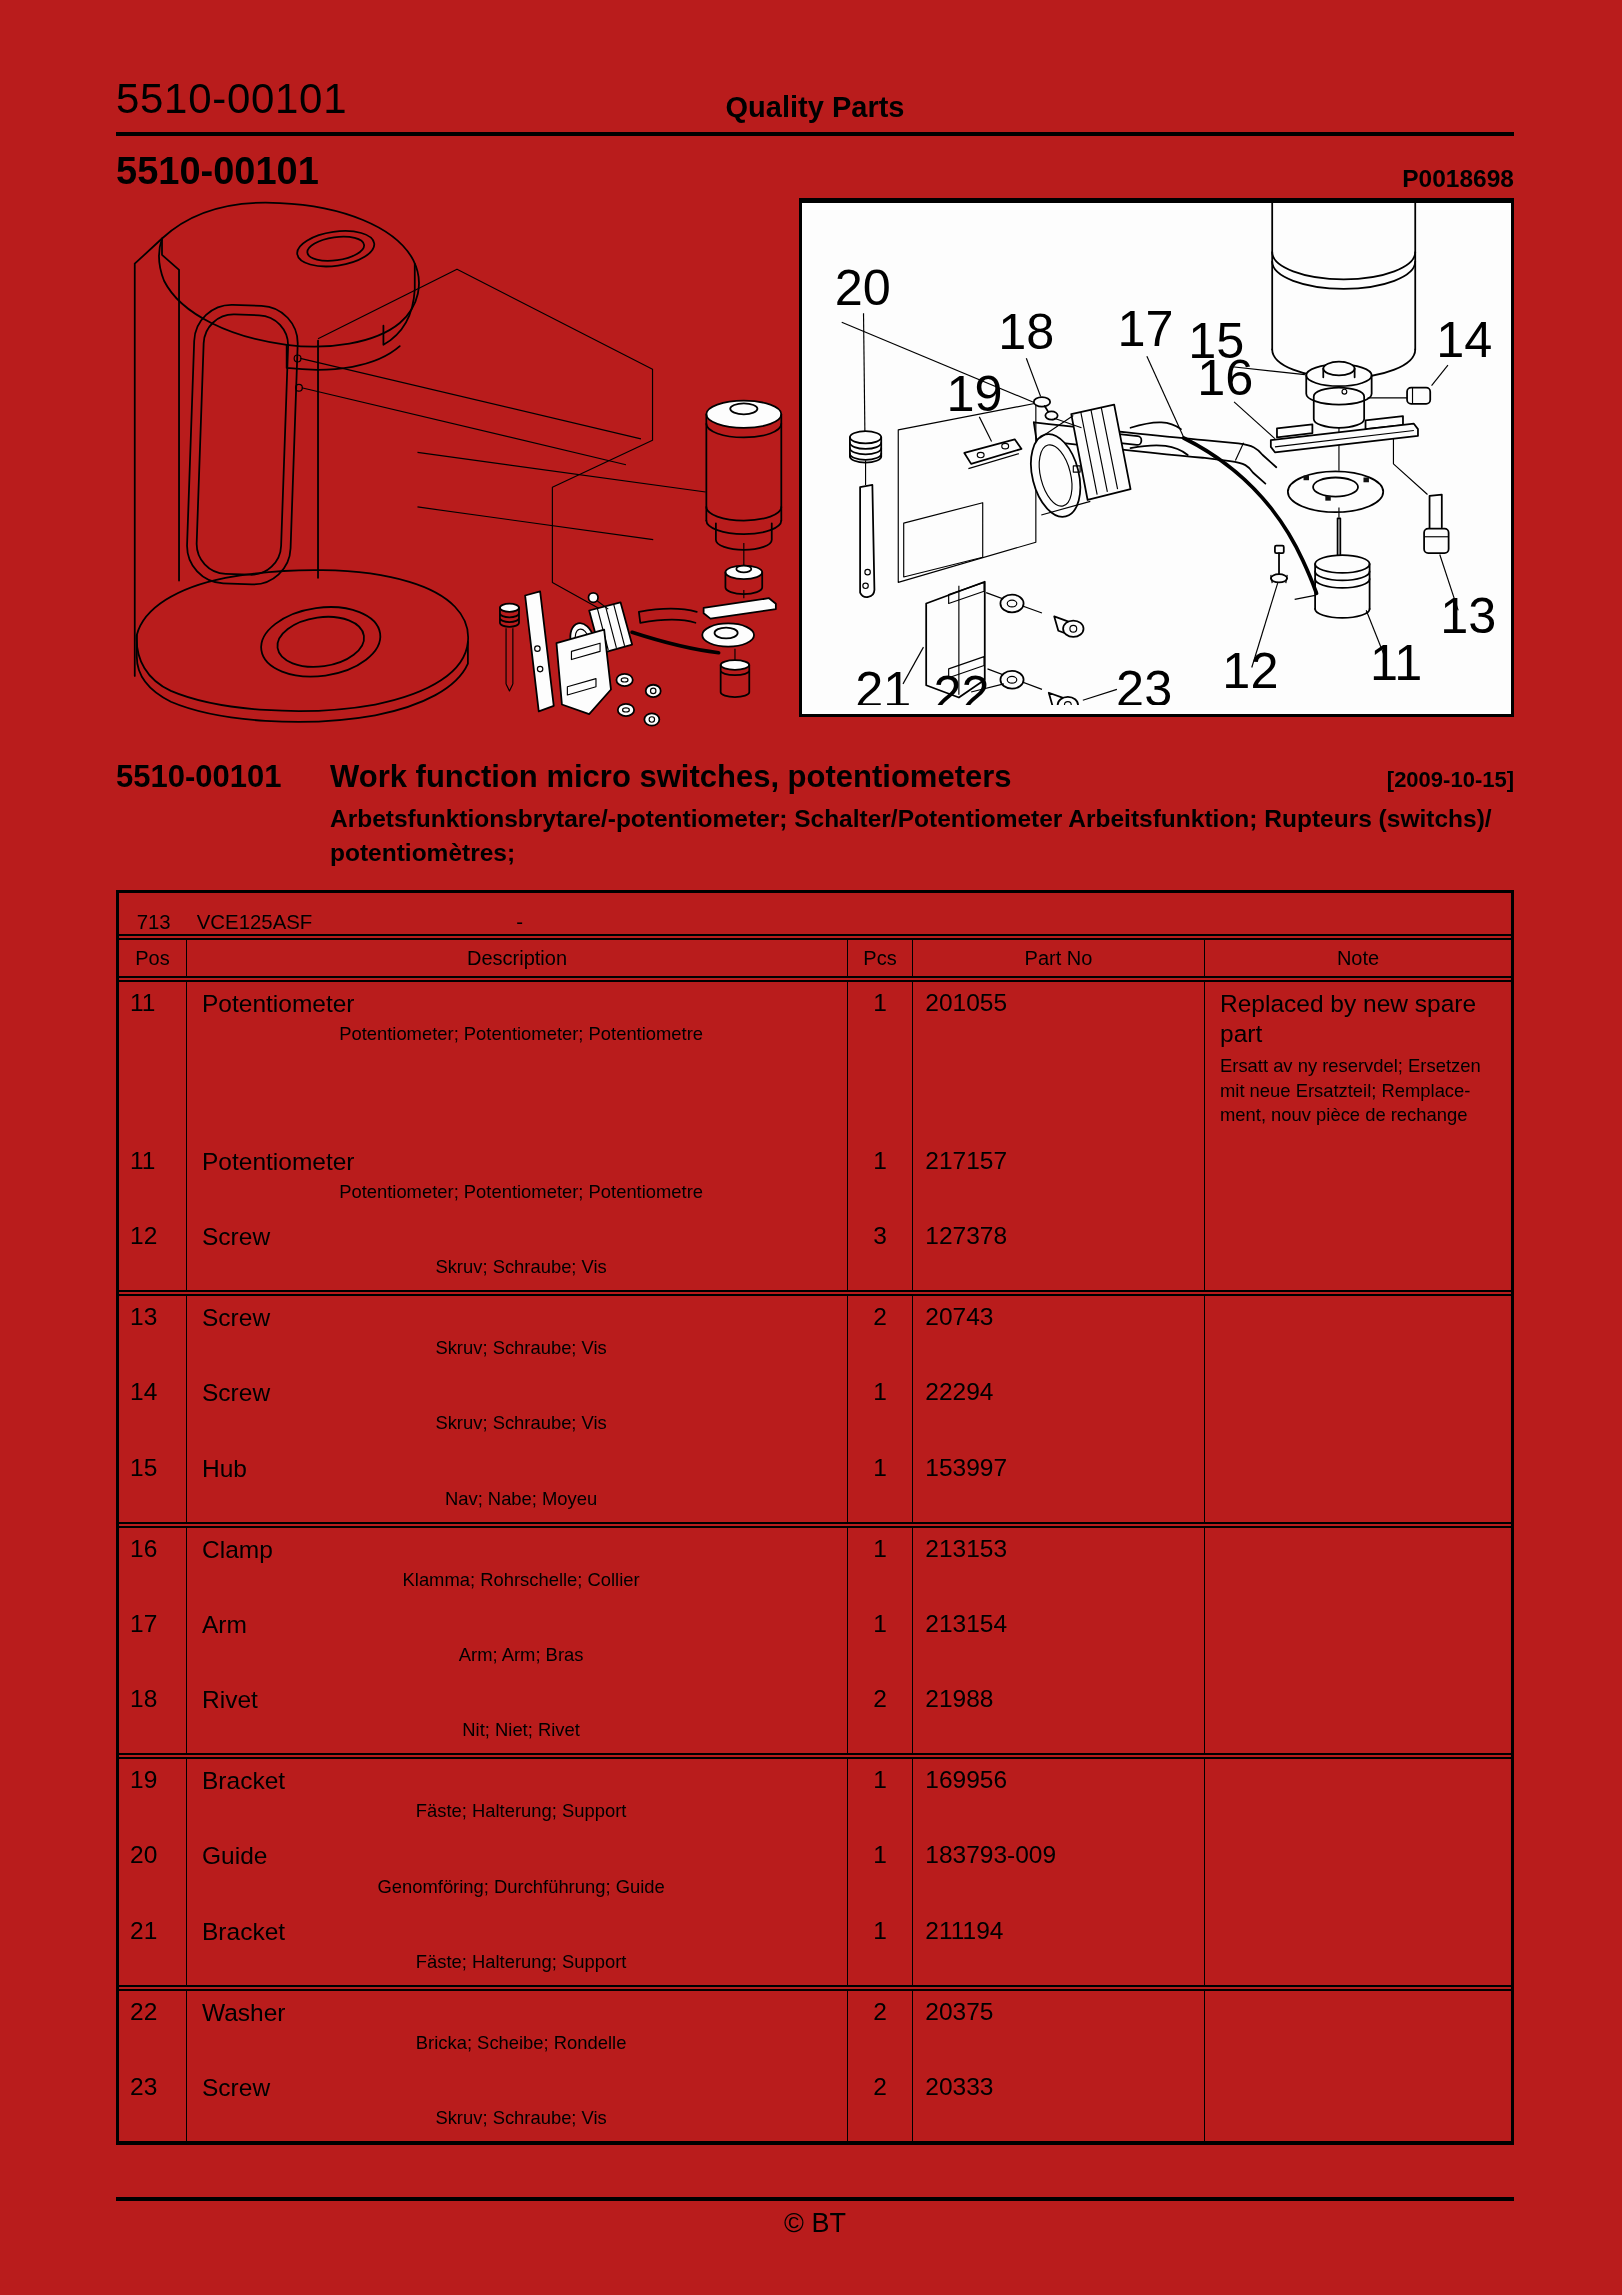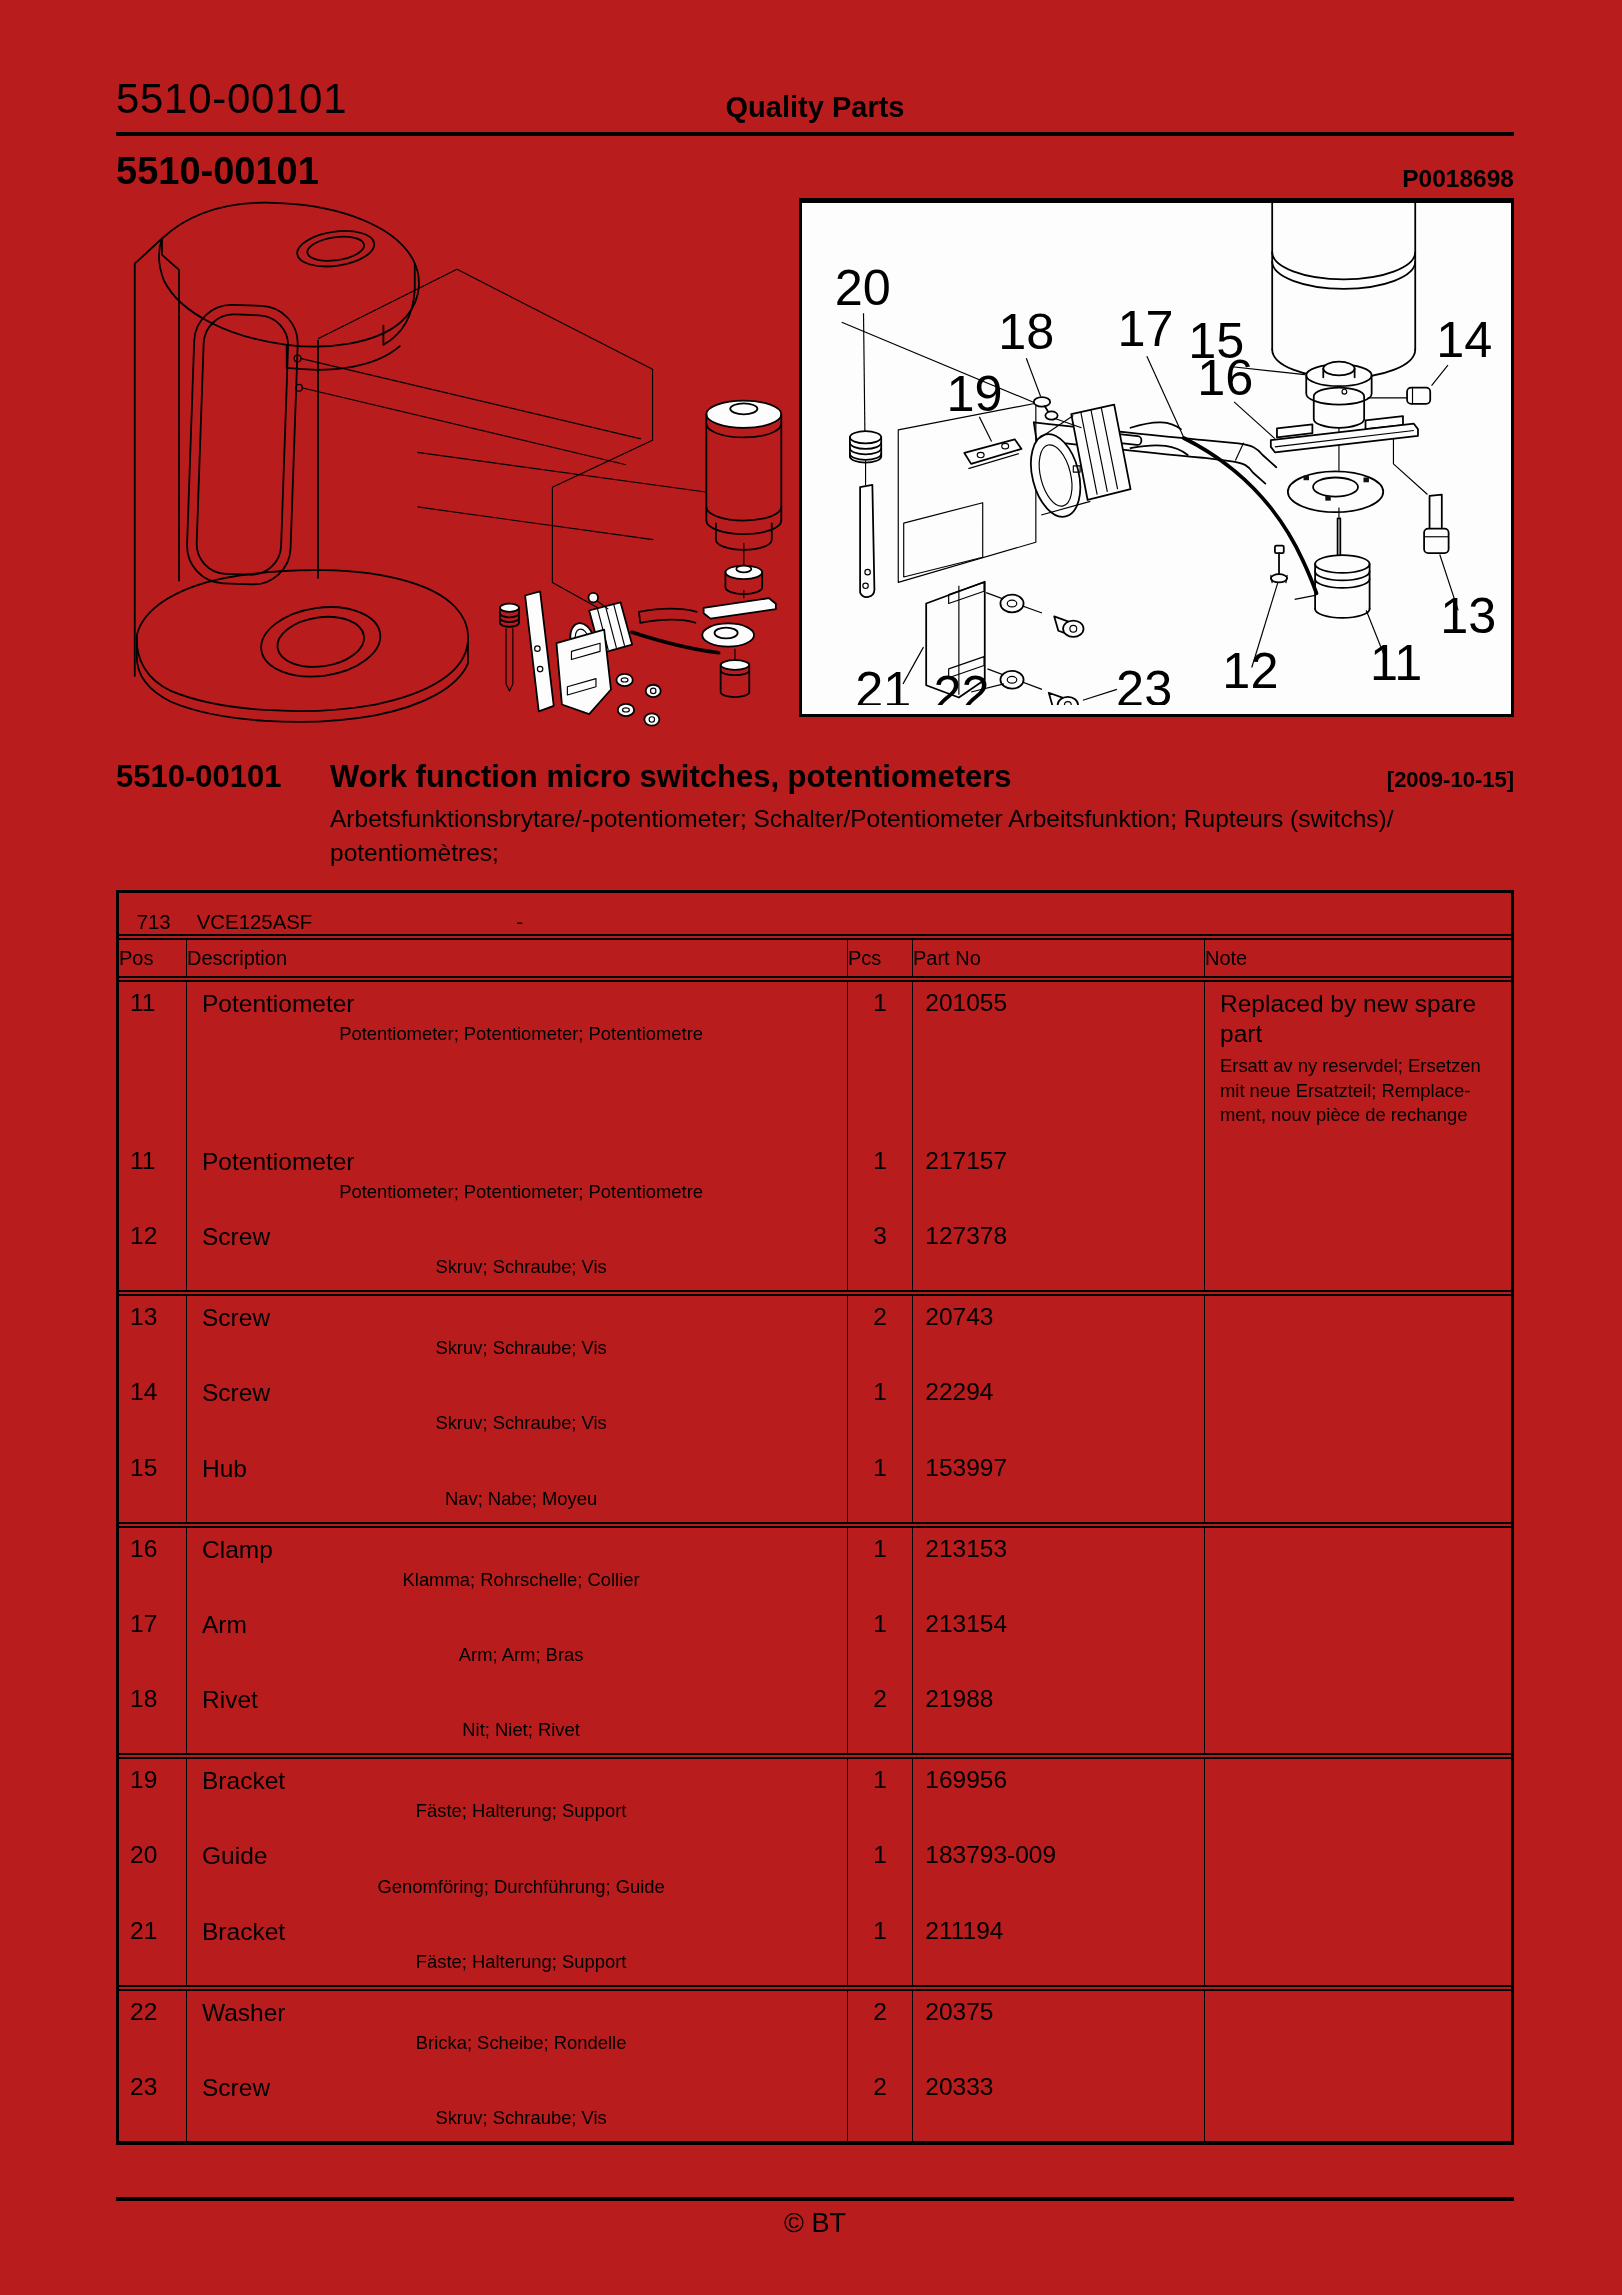--- a/index.html
+++ b/index.html
@@ -31,33 +31,33 @@
   svg .t  { fill:none; stroke:#000; stroke-width:1.7; stroke-linejoin:round; }
   svg .k  { fill:none; stroke:#000; stroke-width:5.5; stroke-linecap:round; }
   svg .d  { fill:#111; stroke:none; }
   svg .cl { font-size:74px; fill:#000; text-anchor:middle; font-family:inherit; }
 
   
   .section { display:grid; grid-template-columns:214px 1fr auto; margin-top:31px; align-items:baseline; }
   .section-code  { font-size:31px; font-weight:700; }
   .section-title { font-size:31px; font-weight:700; }
   .section-date  { font-size:22px; font-weight:700; padding-left:20.4px; }
-  .section-sub   { grid-column:2 / 4; font-size:24.5px; line-height:34px; max-width:1200px; margin-top:6.8px; }
+  .section-sub   { grid-column:2 / 4; font-size:24.5px; line-height:34px; max-width:1200px; margin-top:6.8px;font-weight:bold; }
 
   
   .ptable { margin-top:20.4px; border:3.4px solid #000; border-bottom-width:4.8px; }
   .pt-title { display:grid; grid-template-columns:836px 1fr; border-bottom:6.8px double #000; }
   .pt-title-left  { font-style:italic; font-size:24.5px; padding:15px 6.8px 12.3px 15px; border-right:1.4px solid #000; }
   .pt-title-right { font-size:20.4px; padding:17.7px 0 0 17.7px; display:flex; align-items:flex-end; }
   .variant-name { margin-left:26px; }
   .variant-dash { margin-left:204px; }
 
   .cols5 { display:grid; grid-template-columns:68px 661px 65px 292px 1fr; }
   .pt-head { border-bottom:6.8px double #000; }
-  .pt-head > div { font-size:20px; text-align:left; padding:6.8px 0 6.1px; border-right:1.4px solid #000; }
+  .pt-head > div { font-size:20px; text-align:center; padding:6.8px 0 6.1px; border-right:1.4px solid #000; }
   .pt-head > div:last-child { border-right:none; }
 
   .pt-row > div { border-right:1.4px solid #000; padding-top:6.8px; padding-bottom:12.3px; }
   .pt-row > div:last-child { border-right:none; }
   .pt-row.group-start { border-top:6.1px double #000; }
   .c-pos  { font-size:24.5px; padding-left:11px; }
   .c-desc { padding-left:15px; padding-right:6.8px; }
   .desc-main { display:block; font-size:24.5px; line-height:29px; }
   .desc-sub  { display:block; font-size:18.4px; line-height:23px; margin-top:4.1px;text-align:center; }
   .c-pcs  { font-size:24.5px; text-align:center; }

